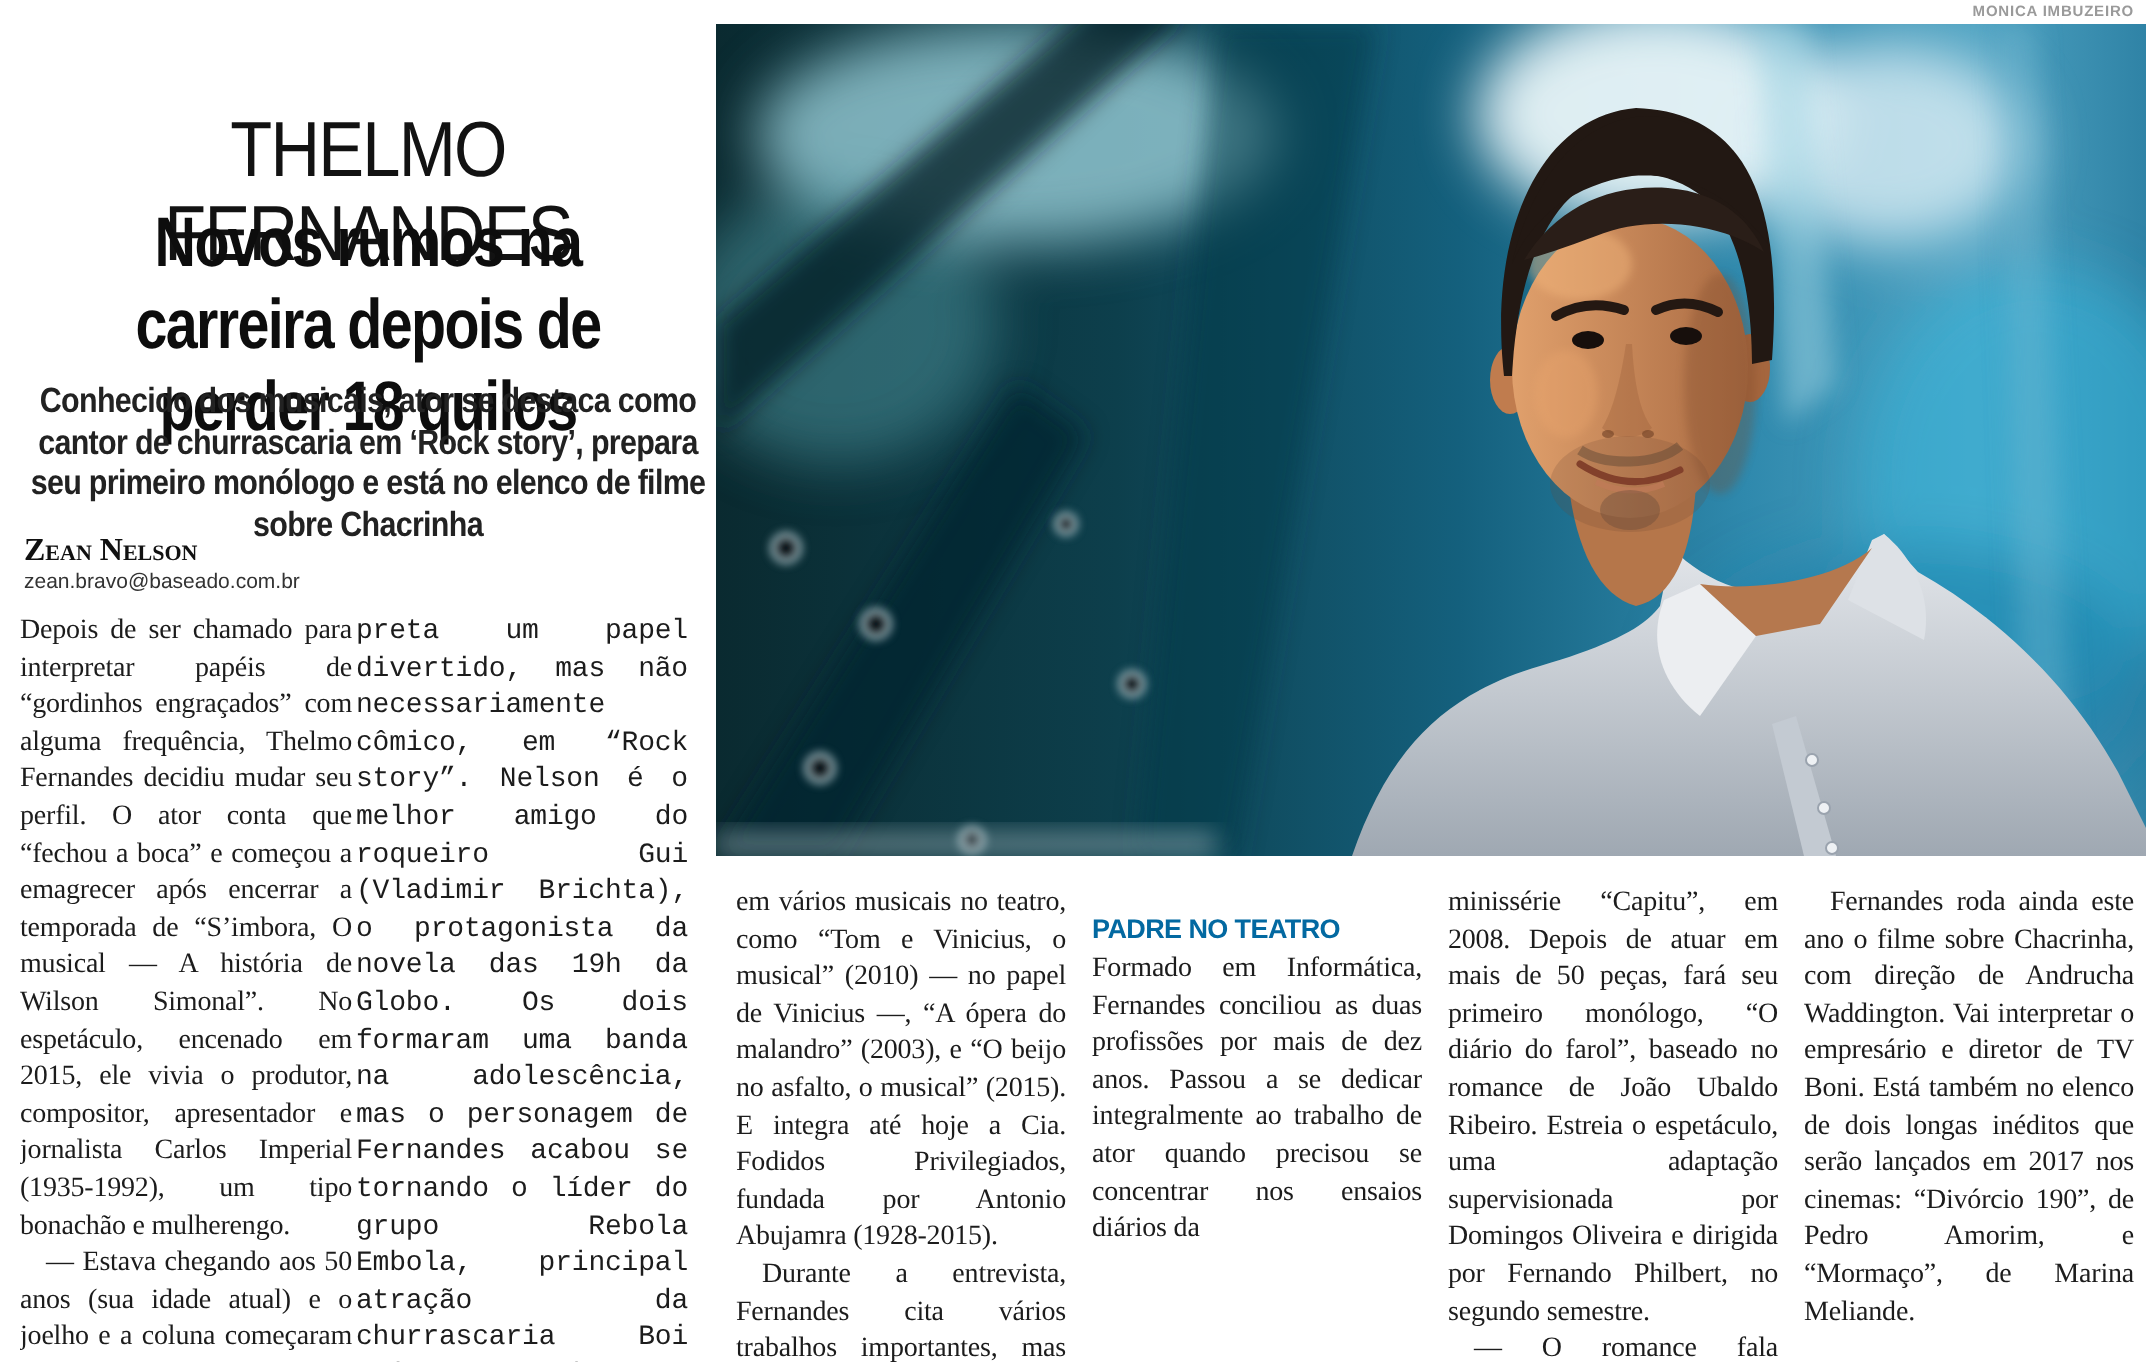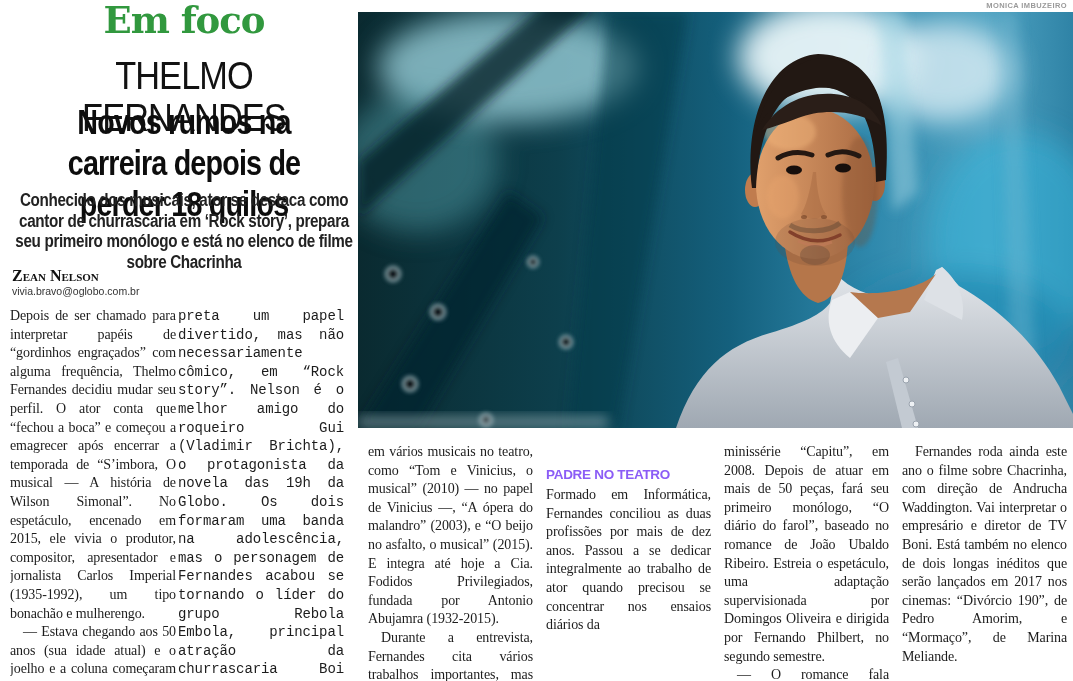--- a/index.html
+++ b/index.html
@@ -34,35 +34,34 @@
   
   .body-col{position:absolute;font-size:14px;line-height:18.6px;text-align:justify;
           letter-spacing:-0.1px;color:#1c1c1c;hyphens:auto;-webkit-hyphens:auto;overflow:hidden;}
   .body-col p{margin:0;}
   .body-col p.indent{text-indent:13px;}
   .col-u{top:307px;height:374px;width:166px;}
   .col-l{top:443px;height:238px;width:165px;}
   #col1{left:10px;} #col2{left:178px;font-family:Liberation Mono, monospace;}
   #col3{left:368px;} #col4{left:546px;} #col5{left:724px;} #col6{left:902px;}
   .subhead{font-family:"Liberation Sans",sans-serif;font-weight:bold;font-size:13.5px;
-          line-height:16px;letter-spacing:-0.3px;color:#8b5cf6;margin:24px 0 3px 0;}
+          line-height:16px;letter-spacing:-0.3px;color:#0369a1;margin:14px 0 3px 0;}
 </style>
 </head>
 <body>
 
 <div class="page">
 
-  <div class="kicker">Em foco</div>
   <h1 class="headline">THELMO FERNANDES</h1>
   <h2 class="subheadline">Novos rumos na carreira depois de perder 18 quilos</h2>
   <p class="lede">Conhecido dos musicais, ator se destaca como cantor de churrascaria em ‘Rock story’, prepara seu primeiro monólogo e está no elenco de filme sobre Chacrinha</p>
 
   <div class="byline">
     <div class="author">Zean Nelson</div>
-    <div class="email">vivia.bravo@oglobo.com.br</div>
+    <div class="email">zean.bravo@baseado.com.br</div>
   </div>
 
   <div class="photo-credit">MONICA IMBUZEIRO</div>
 
   <div class="photo">
     <svg viewBox="0 0 715 416" width="715" height="416" preserveAspectRatio="none">
       <defs>
         <linearGradient id="bgG" x1="0" x2="1" y1="0" y2="0">
           <stop offset="0" stop-color="#0a2a30"></stop>
             <stop offset="0.28" stop-color="#0d3f4c"></stop>
@@ -162,21 +161,21 @@
 
   </div>
 
   <div class="body-col col-u" id="col2">
     <p>preta um papel divertido, mas não necessariamente cômico, em “Rock story”. Nelson é o melhor amigo do roqueiro Gui (Vladimir Brichta), o protagonista da novela das 19h da Globo. Os dois formaram uma banda na adolescência, mas o personagem de Fernandes acabou se tornando o líder do grupo Rebola Embola, principal atração da churrascaria Boi Amigo. Casado com Edith (Viviane Araújo), Nelson traiu a mulher no passado e agora enfrenta os ciúmes dela.</p>
     <p class="indent">— O barato da novela é que os personagens têm defeitos e fazem besteiras — destaca o ator, que faz sua primeira novela inteira na Globo agora: — Nelson tem um lado divertido, mas é um tipo doce e humano. Outro dia as pessoas escreveram no Twitter: “Nelson, melhor pessoa”. Dei risada.</p>
 
   </div>
 
   <div class="body-col col-l" id="col3">
-    <p>em vários musicais no teatro, como “Tom e Vinicius, o musical” (2010) — no papel de Vinicius —, “A ópera do malandro” (2003), e “O beijo no asfalto, o musical” (2015). E integra até hoje a Cia. Fodidos Privilegiados, fundada por Antonio Abujamra (1932-2015).</p>
+    <p>em vários musicais no teatro, como “Tom e Vinicius, o musical” (2010) — no papel de Vinicius —, “A ópera do malandro” (2003), e “O beijo no asfalto, o musical” (2015). E integra até hoje a Cia. Fodidos Privilegiados, fundada por Antonio Abujamra (1928-2015).</p>
     <p class="indent">Durante a entrevista, Fernandes cita vários trabalhos importantes, mas diz que a peça “Gota d’água”, dirigida por João Fonseca em 2007, foi um marco em sua carreira.</p>
 
   </div>
 
   <div class="body-col col-l" id="col4">
     <h4 class="subhead">PADRE NO TEATRO</h4>
     <p>Formado em Informática, Fernandes conciliou as duas profissões por mais de dez anos. Passou a se dedicar integralmente ao trabalho de ator quando precisou se concentrar nos ensaios diários da</p>
   </div>
 
   <div class="body-col col-l" id="col5">

